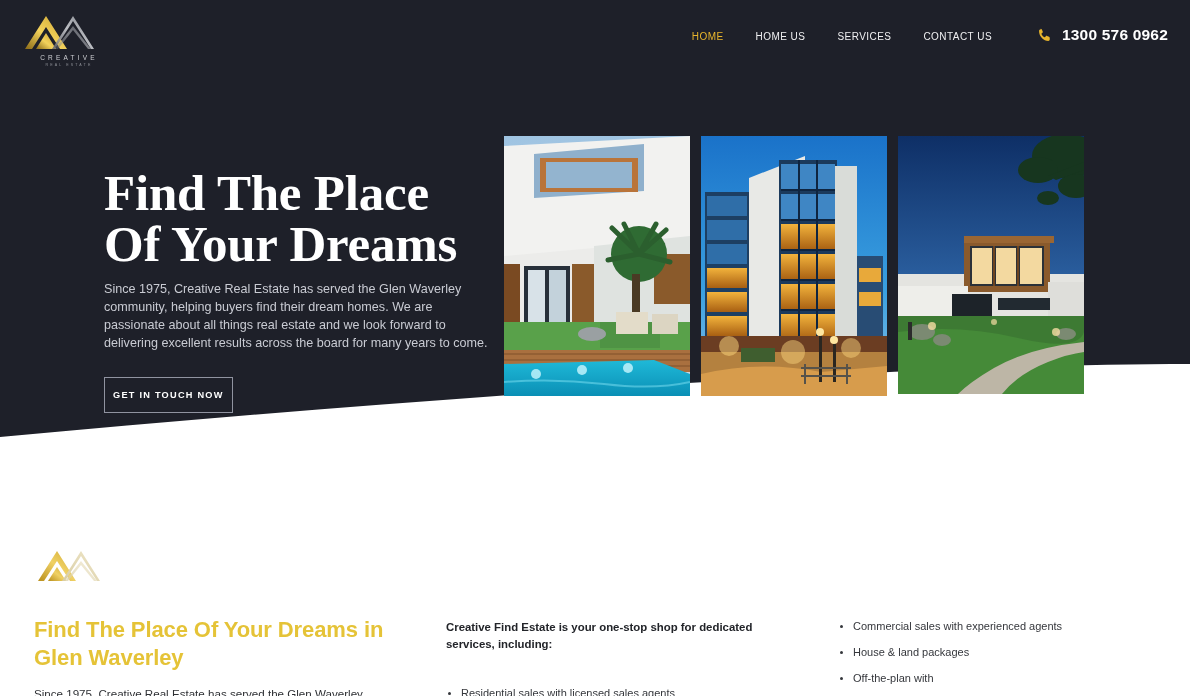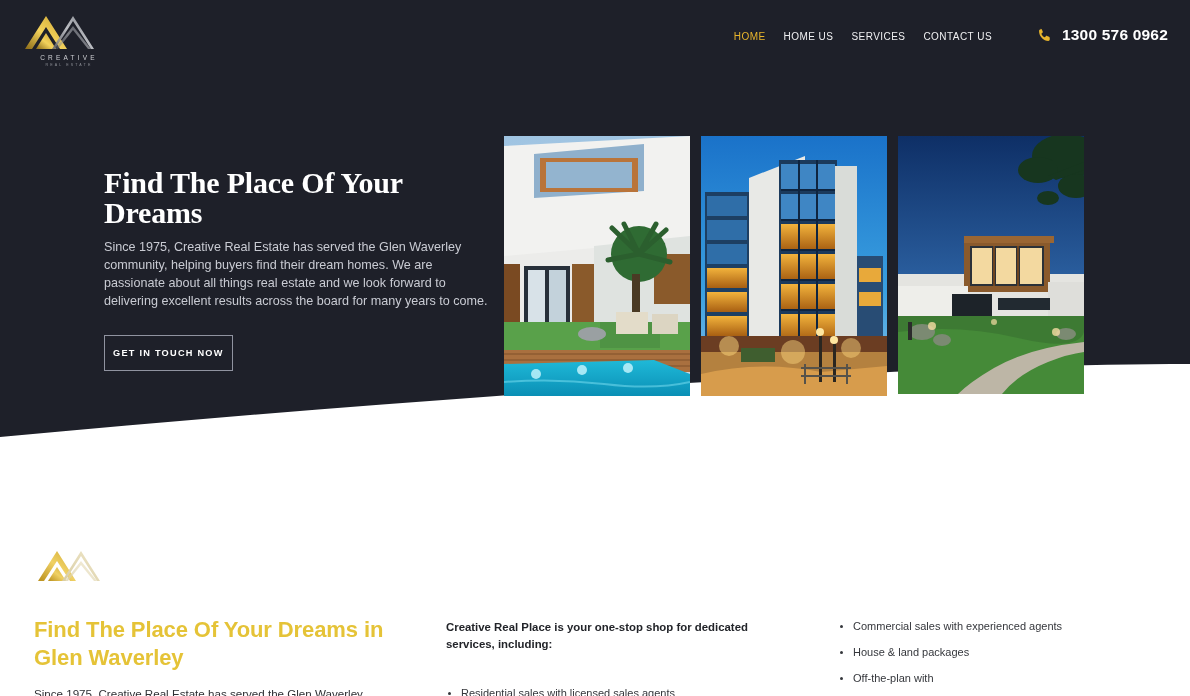--- a/index.html
+++ b/index.html
@@ -64,21 +64,21 @@
     letter-spacing: 2.1px;
     margin-top: 2px;
   }
 
   .nav {
     position: absolute;
     right: 189px;
     top: 31px;
     display: flex;
     align-items: center;
-    gap: 0px;
+    gap: 14px;
   }
   .nav a {
     color: #f0f0f2;
     font-size: 10px;
     letter-spacing: 0.45px;
     text-decoration: none;
     font-weight: 500;
     padding: 0 9px;
     white-space: nowrap;
   }
@@ -105,21 +105,21 @@
   .hero-copy {
     position: absolute;
     left: 104px;
     top: 168px;
     width: 400px;
     z-index: 6;
   }
   .hero-title {
     font-family: "Liberation Serif", serif;
     color: #ffffff;
-    font-size: 30px;
+    font-size: 51px;
     line-height: 1.0;
     font-weight: 700;
     letter-spacing: -0.2px;
     width: 360px;
   }
   .hero-text {
     color: #c9cbd3;
     font-size: 12.6px;
     line-height: 1.42;
     margin-top: 11px;
@@ -474,21 +474,21 @@
     <path d="M2,35 L21,5 L40,35 L34,35 L21,15 L8,35 Z" fill="url(#gold3)"></path>
     <path d="M12,35 L21,21 L30,35 Z" fill="url(#gold3)"></path>
     <path d="M26,35 L45,5 L64,35 L61,35 L45,10 L29,35 Z" fill="url(#gold4)"></path>
     <path d="M45,15 L61,35 L58,35 L45,19 L32,35 L29,35 Z" fill="url(#gold4)" opacity="0.7"></path>
   </svg>
 
   <h2 class="sec-title">Find The Place Of Your Dreams in Glen Waverley</h2>
   <p class="sec-para">Since 1975, Creative Real Estate has served the Glen Waverley community,</p>
 
   <div class="col-mid">
-    <div class="col-mid-lead">Creative Real Place is your one-stop shop for dedicated services, including:</div>
+    <div class="col-mid-lead">Creative Find Estate is your one-stop shop for dedicated services, including:</div>
     <ul class="svc">
       <li>Residential sales with licensed sales agents</li>
 
     </ul>
   </div>
 
   <div class="col-right">
     <ul class="svc">
       <li>Commercial sales with experienced agents</li>
       <li>House &amp; land packages</li>

